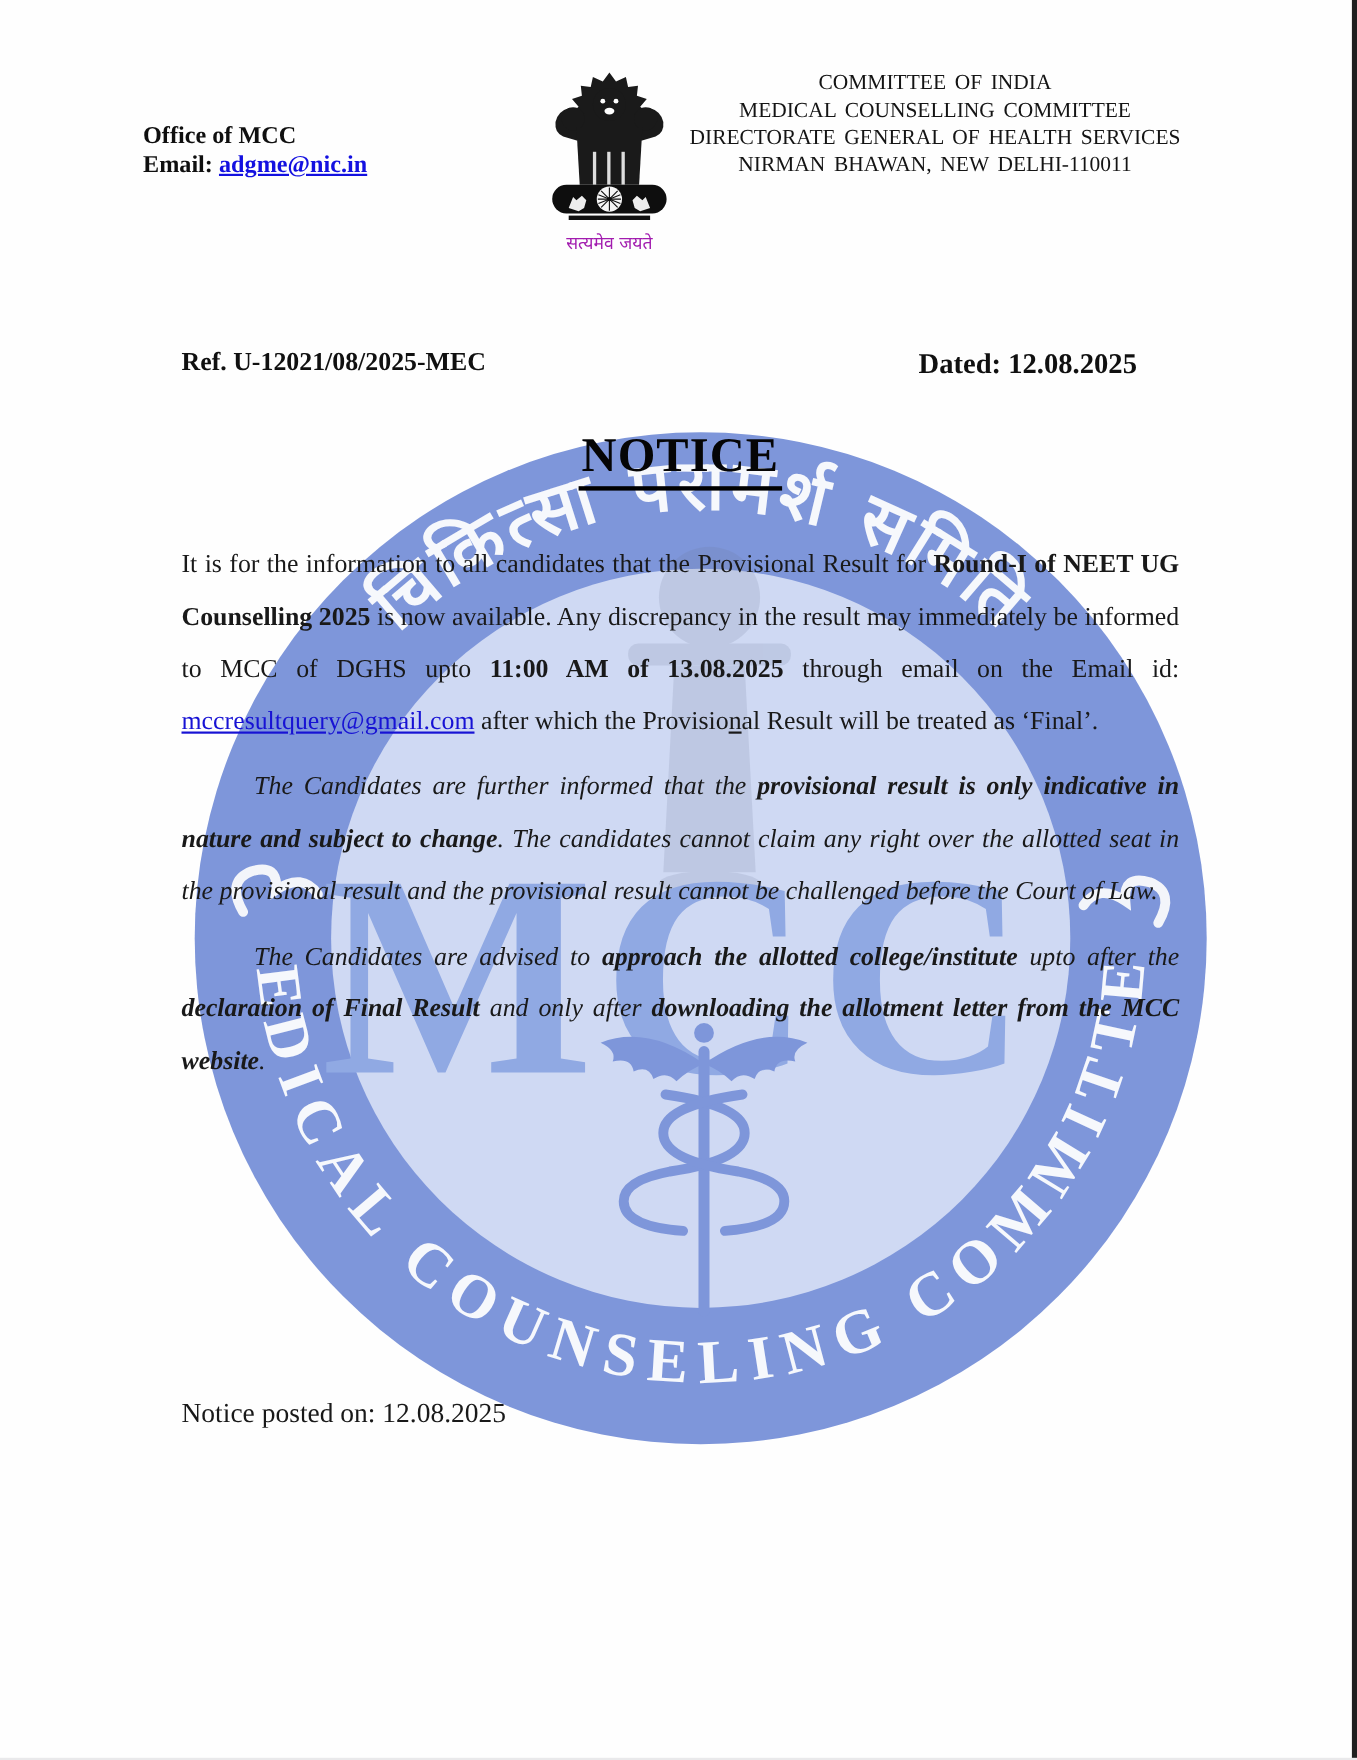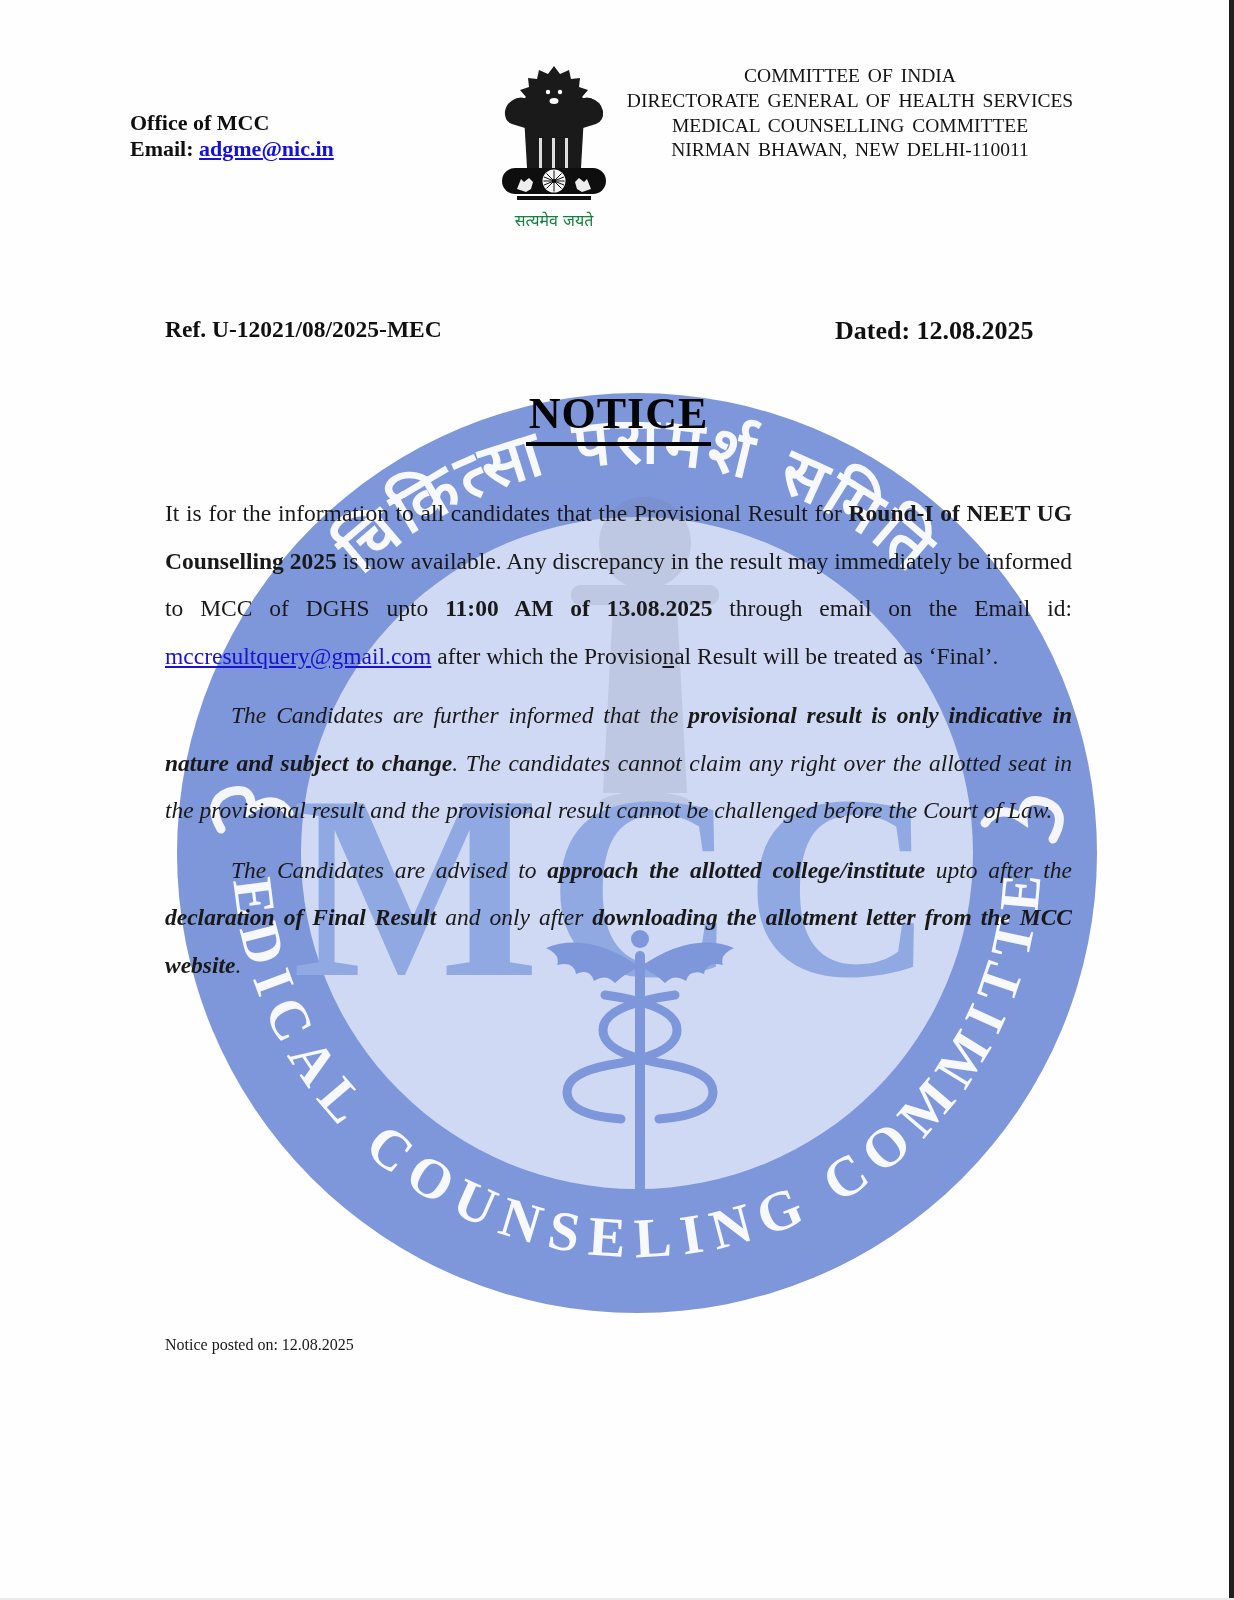--- a/index.html
+++ b/index.html
@@ -13,42 +13,42 @@
 
   
   .seal { position:absolute; left:157px; top:373px; width:960px; height:960px; z-index:0; }
 
   .content { position:absolute; inset:0; z-index:1; }
 
   
   .hdr-left  { position:absolute; left:130px; top:110px; font-weight:bold; font-size:22px; line-height:26px; color:#0f0f0f; white-space:nowrap; }
   .hdr-right { position:absolute; left:618px; top:64px; width:464px; text-align:center; font-size:19.5px; line-height:24.8px; color:#141414; word-spacing:3px; white-space:nowrap; }
   .emblem    { position:absolute; left:494px; top:62px; }
-  .motto     { position:absolute; left:464px; top:209px; width:180px; text-align:center; font-size:16px; color:#15803d; font-family:"DejaVu Sans", sans-serif; }
+  .motto     { position:absolute; left:464px; top:209px; width:180px; text-align:center; font-size:16px; color:#a21caf; font-family:"DejaVu Sans", sans-serif; }
 
   a.lnk, .lnk { color:#1712d4; text-decoration:underline; cursor:pointer; }
   .hdr-left .lnk { color:#1310e0; }
 
   
   .ref   { position:absolute; left:165px; top:316px; font-size:23.5px; font-weight:bold; color:#101010; }
   .dated { position:absolute; left:835px; top:316px; font-size:26px; font-weight:bold; color:#101010; }
 
   
   .title-wrap { position:absolute; left:165px; top:390px; width:907px; text-align:center; }
   .title-text { display:inline-block; font-size:44px; font-weight:bold; letter-spacing:1px; color:#050505;
                 border-bottom:4px solid #000; padding:0 3px 4px; line-height:1.1; }
 
   
   .docbody { position:absolute; left:165px; top:490px; width:907px; font-size:23.5px; line-height:47.5px;
              text-align:justify; color:#191919; }
   .docbody p { margin:0 0 12px 0; }
   .docbody p.indent { text-indent:66px;font-style:italic; }
   .useg { text-decoration:underline; }
 
-  .footer { position:absolute; left:165px; top:1336px; font-size:16px; color:#191919; }
+  .footer { position:absolute; left:165px; top:1272px; font-size:25px; color:#191919; }
 </style>
 </head>
 <body>
 
 <div class="page">
 
   <svg class="seal" viewBox="0 0 960 960" aria-hidden="true">
     <defs>
       <path id="arcTop" d="M 90 480 A 390 390 0 0 1 870 480"></path>
       <path id="arcBottom" d="M 76 480 A 404 404 0 0 0 884 480"></path>
@@ -128,22 +128,22 @@
       </g>
       <circle cx="60" cy="119" r="2" fill="#0e0e0e"></circle>
       <path d="M23 127 l4-10 3 3 5-4 4 4 -2 7 -5 3z" fill="#ededed"></path>
       <path d="M97 127 l-4-10 -3 3 -5-4 -4 4 2 7 5 3z" fill="#ededed"></path>
       <rect x="23" y="134" width="74" height="4" fill="#101010"></rect>
     </svg>
     <div class="motto">सत्यमेव जयते</div>
 
     <div class="hdr-right">
       <div>COMMITTEE OF INDIA</div>
+      <div>MEDICAL COUNSELLING COMMITTEE</div>
       <div>DIRECTORATE GENERAL OF HEALTH SERVICES</div>
-      <div>MEDICAL COUNSELLING COMMITTEE</div>
       <div>NIRMAN BHAWAN, NEW DELHI-110011</div>
     </div>
 
     <div class="ref">Ref. U-12021/08/2025-MEC</div>
     <div class="dated">Dated: 12.08.2025</div>
 
     <div class="title-wrap">
       <span class="title-text">NOTICE</span>
     </div>
 

